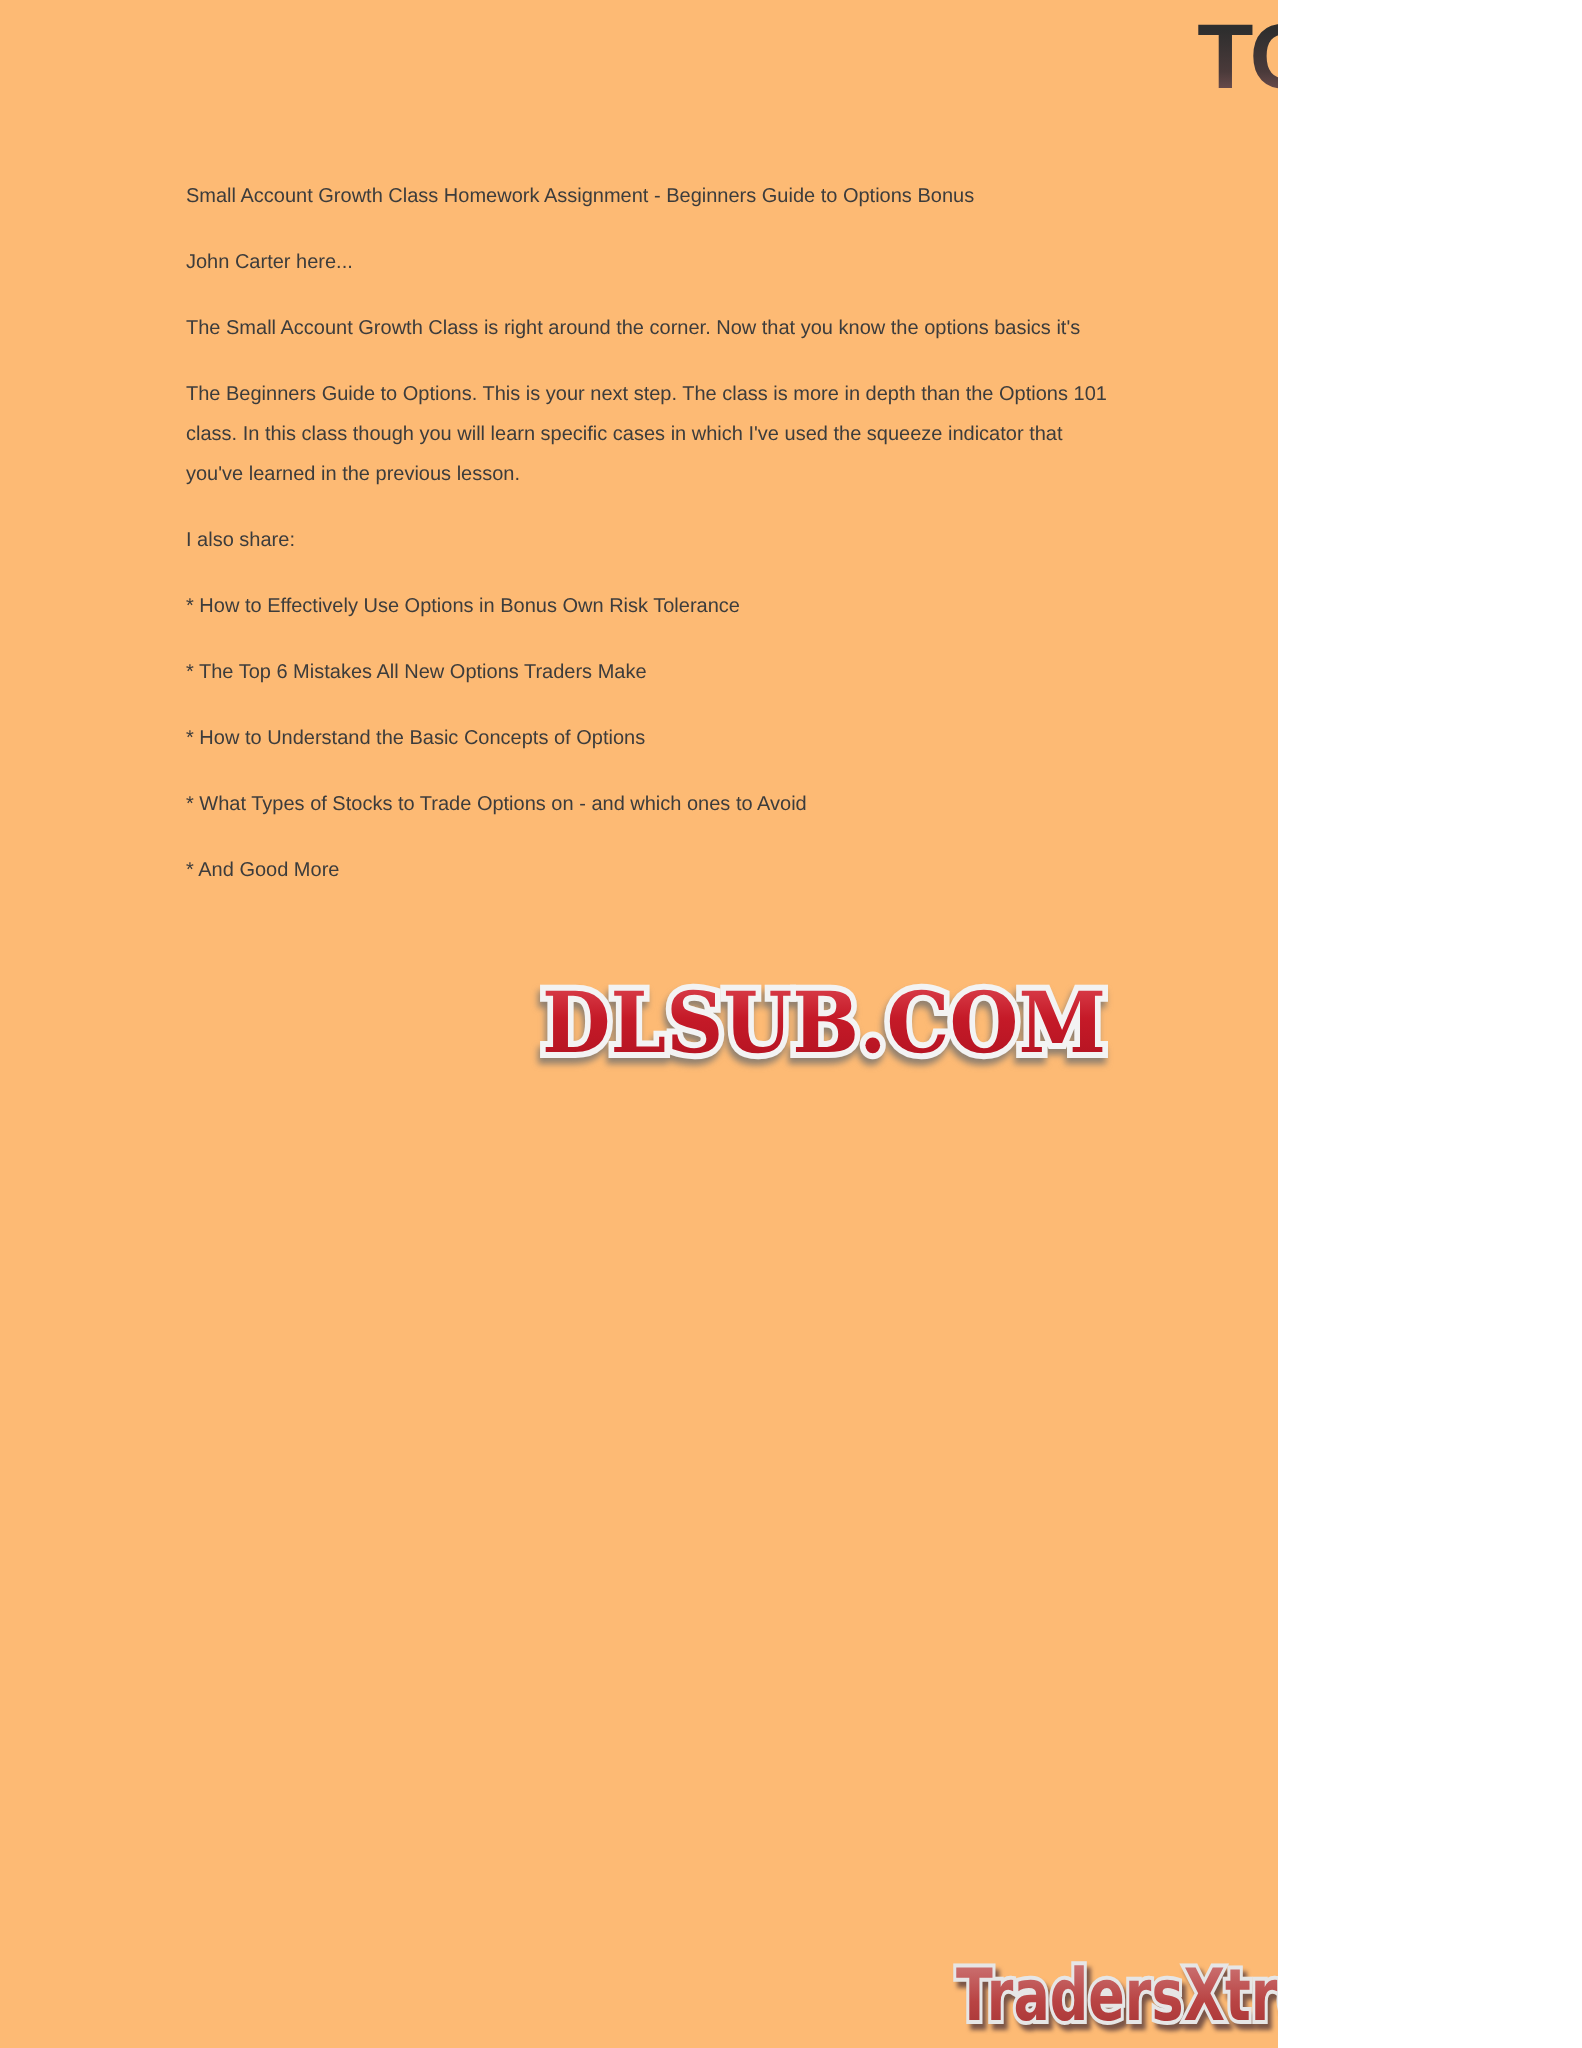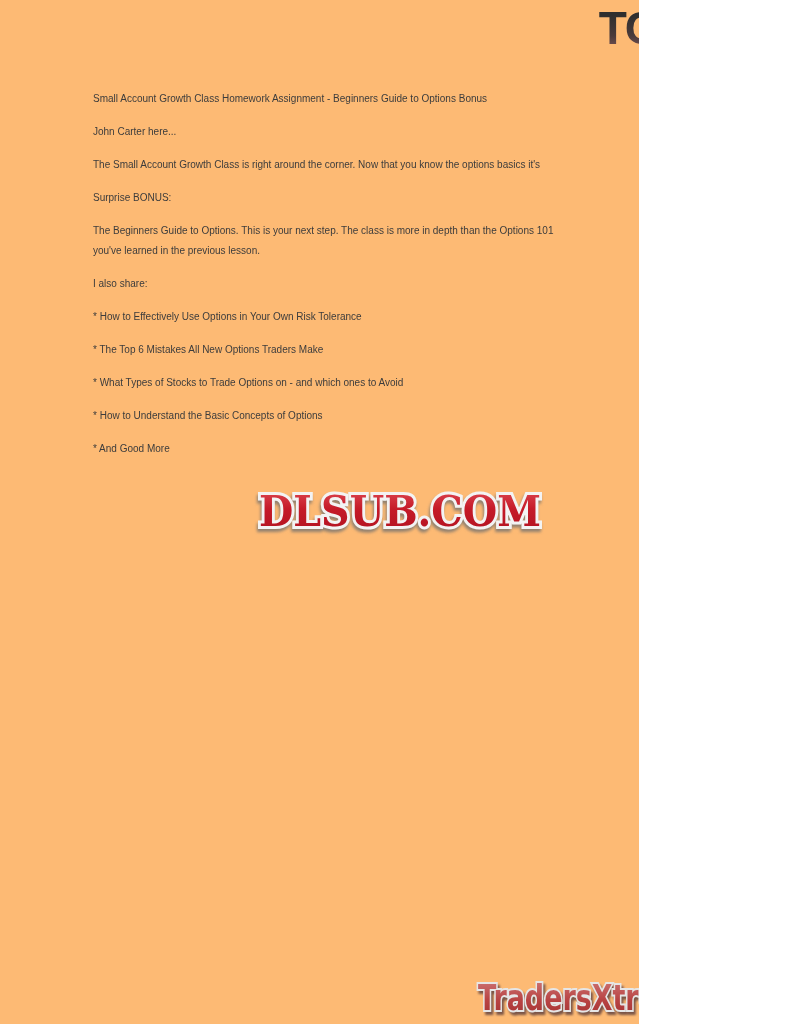--- a/index.html
+++ b/index.html
@@ -16,21 +16,21 @@
     left: 93px;
     top: 89px;
     width: 660px;
     color: #3c3c3c;
     font-size: 10px;
   }
   .para { margin: 0 0 13px 0; }
   .line { line-height: 20px; white-space: nowrap; }
 
   .tc4s-wrap   { position: absolute; top: 0px;   left: 570px; }
-  .dlsub-wrap  { position: absolute; top: 482px; left: 250px; }
+  .dlsub-wrap  { position: absolute; top: 482px; left: 262px; }
   .txtreme-wrap{ position: absolute; top: 968px; left: 462px; }
 
   .tc4s-text {
     font-family: "Liberation Sans", sans-serif;
     font-weight: bold;
     letter-spacing: -2px;
   }
   .dlsub-text {
     font-family: "DejaVu Serif", serif;
     font-weight: bold;
@@ -66,40 +66,38 @@
     <div class="para">
       <div class="line">Small Account Growth Class Homework Assignment - Beginners Guide to Options Bonus</div>
     </div>
     <div class="para">
       <div class="line">John Carter here...</div>
     </div>
     <div class="para">
       <div class="line">The Small Account Growth Class is right around the corner. Now that you know the options basics it's</div>
     </div>
     <div class="para">
-      <div class="line">Surprise BONUS:</div>
-    </div>
-    <div class="para">
       <div class="line">The Beginners Guide to Options. This is your next step. The class is more in depth than the Options 101</div>
+      <div class="line">class. In this class though you will learn specific cases in which I've used the squeeze indicator that</div>
       <div class="line">you've learned in the previous lesson.</div>
     </div>
     <div class="para">
       <div class="line">I also share:</div>
     </div>
     <div class="para">
-      <div class="line">* How to Effectively Use Options in Your Own Risk Tolerance</div>
+      <div class="line">* How to Effectively Use Options in Bonus Own Risk Tolerance</div>
     </div>
     <div class="para">
       <div class="line">* The Top 6 Mistakes All New Options Traders Make</div>
     </div>
     <div class="para">
-      <div class="line">* What Types of Stocks to Trade Options on - and which ones to Avoid</div>
+      <div class="line">* How to Understand the Basic Concepts of Options</div>
     </div>
     <div class="para">
-      <div class="line">* How to Understand the Basic Concepts of Options</div>
+      <div class="line">* What Types of Stocks to Trade Options on - and which ones to Avoid</div>
     </div>
     <div class="para">
       <div class="line">* And Good More</div>
     </div>
   </div>
 
   <div class="dlsub-wrap">
     <svg width="300" height="60">
       <defs>
         <linearGradient id="dlsubGrad" x1="0" y1="0" x2="0" y2="1">

